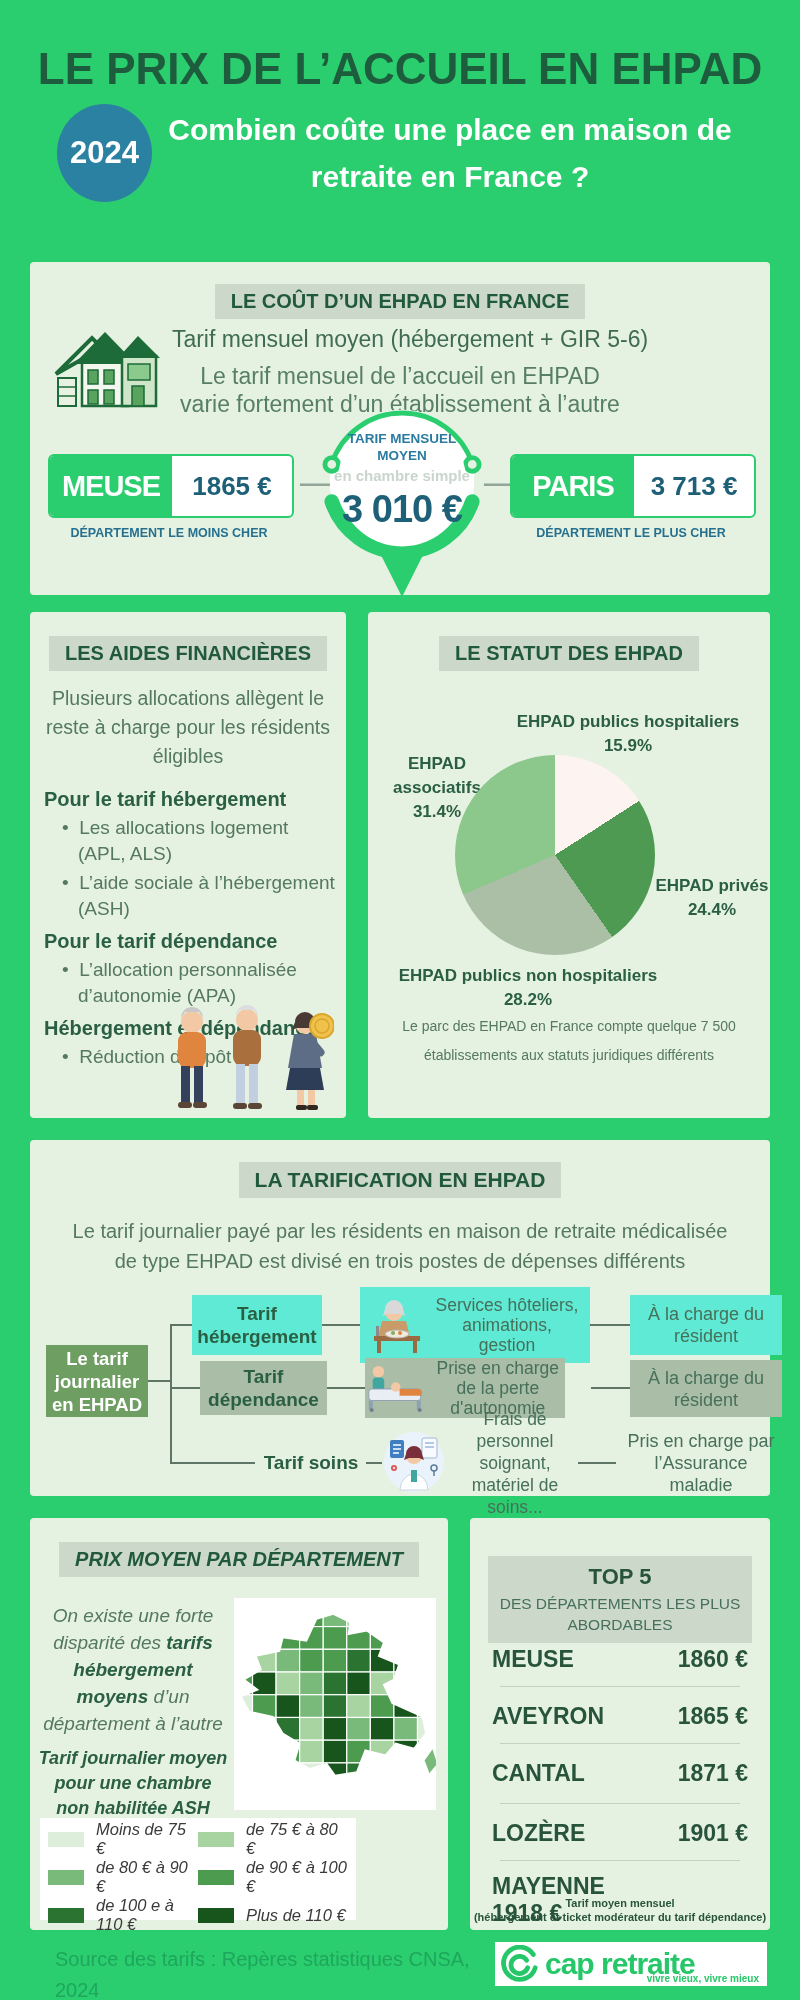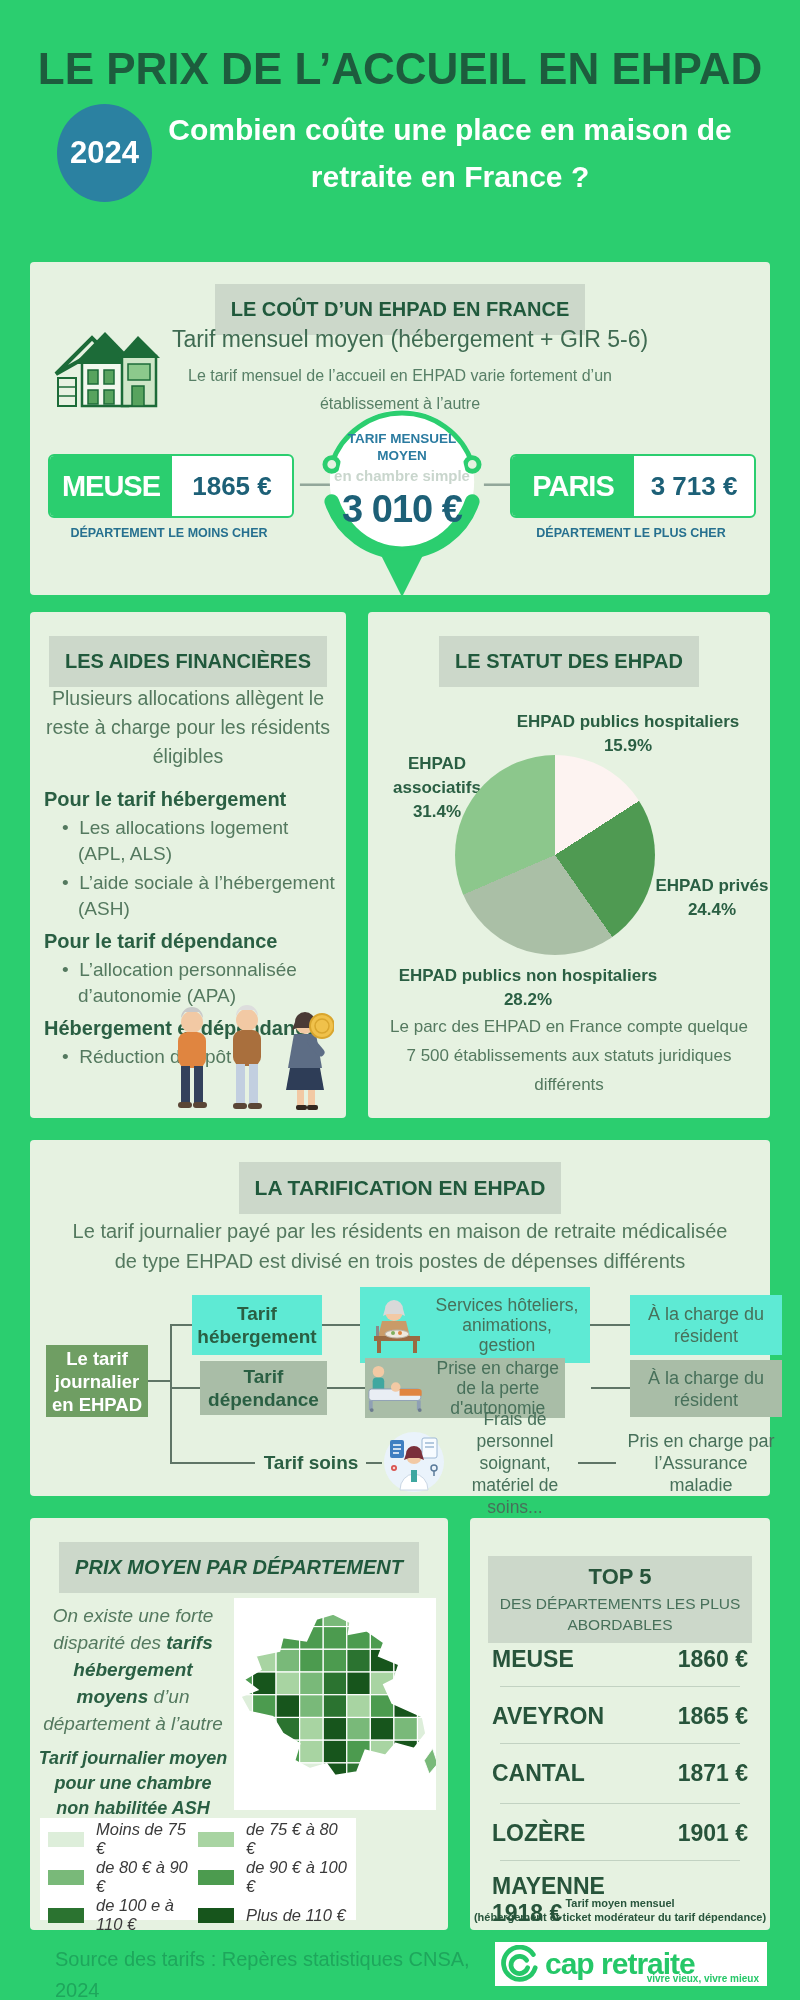--- a/index.html
+++ b/index.html
@@ -11,25 +11,25 @@
               color:#1d5c3d;letter-spacing:0px;}
   .year-badge{top:104px;left:57px;width:95px;height:98px;border-radius:50%;background:#2b81a1;
               display:flex;align-items:center;justify-content:center;color:#fff;
               font-size:31px;font-weight:bold;}
   .subtitle{top:106px;left:165px;width:570px;text-align:center;color:#fff;
             font-size:30px;font-weight:bold;line-height:47px;}
   
   .card{position:absolute;background:#e6f2e1;border-radius:4px;}
   .chip-row{position:absolute;left:0;width:100%;text-align:center;}
   .chip{display:inline-block;background:#ccd8ca;color:#20593c;font-weight:bold;
-        font-size:20px;padding:14px 16px;}
+        font-size:20px;padding:6px 16px;}
   
   #cost-card{left:30px;top:262px;width:740px;height:333px;}
   .cost-line1{top:64px;left:130px;width:500px;text-align:center;font-size:23px;color:#3f6b52;}
-  .cost-line2{top:100px;left:150px;width:440px;text-align:center;font-size:16px;
+  .cost-line2{top:100px;left:150px;width:440px;text-align:center;font-size:23px;
               color:#577f66;line-height:28px;}
   .dept-chip{position:absolute;top:192px;width:242px;height:60px;border:2px solid #2bce6f;
              border-radius:6px;background:#fff;display:flex;overflow:hidden;}
   .dept-name{width:122px;background:#2bce6f;color:#fff;font-weight:bold;font-size:29px;
              display:flex;align-items:center;justify-content:center;letter-spacing:-1px;}
   .dept-price{flex:1;display:flex;align-items:center;justify-content:center;
               color:#1d6077;font-weight:bold;font-size:26px;}
   .dept-caption{position:absolute;top:264px;width:242px;text-align:center;font-size:12.5px;
                 font-weight:bold;color:#26708f;}
   .flow-arrow{position:absolute;top:204px;font-size:30px;color:#92a79a;}
@@ -44,21 +44,21 @@
                color:#54795f;line-height:29px;}
   .aides-list{top:168px;left:14px;width:292px;}
   .aides-h{font-size:20px;font-weight:bold;color:#2a5f43;margin:8px 0 4px 0;}
   .aides-li{font-size:19px;color:#54795f;line-height:26px;padding-left:34px;text-indent:-16px;
             margin:3px 0;}
   
   #statut-card{left:368px;top:612px;width:402px;height:506px;}
   .pie-label{position:absolute;text-align:center;font-size:17px;font-weight:bold;
              color:#2a5f43;line-height:24px;}
   #pie{position:absolute;left:87px;top:143px;width:200px;height:200px;border-radius:50%;}
-  .statut-foot{top:400px;left:20px;width:362px;text-align:center;font-size:17px;
+  .statut-foot{top:400px;left:20px;width:362px;text-align:center;font-size:14px;
                color:#54795f;line-height:29px;}
   
   #tarif-card{left:30px;top:1140px;width:740px;height:356px;}
   .tarif-intro{top:76px;left:30px;width:680px;text-align:center;font-size:20px;
                color:#54795f;line-height:30px;}
   .root-box{position:absolute;left:16px;top:205px;width:102px;height:72px;background:#6f9e63;
             color:#fff;font-weight:bold;font-size:18.5px;line-height:23px;text-align:center;
             display:flex;align-items:center;justify-content:center;}
   .conn{position:absolute;background:#5f7566;}
   .row-label{position:absolute;display:flex;align-items:center;justify-content:center;

